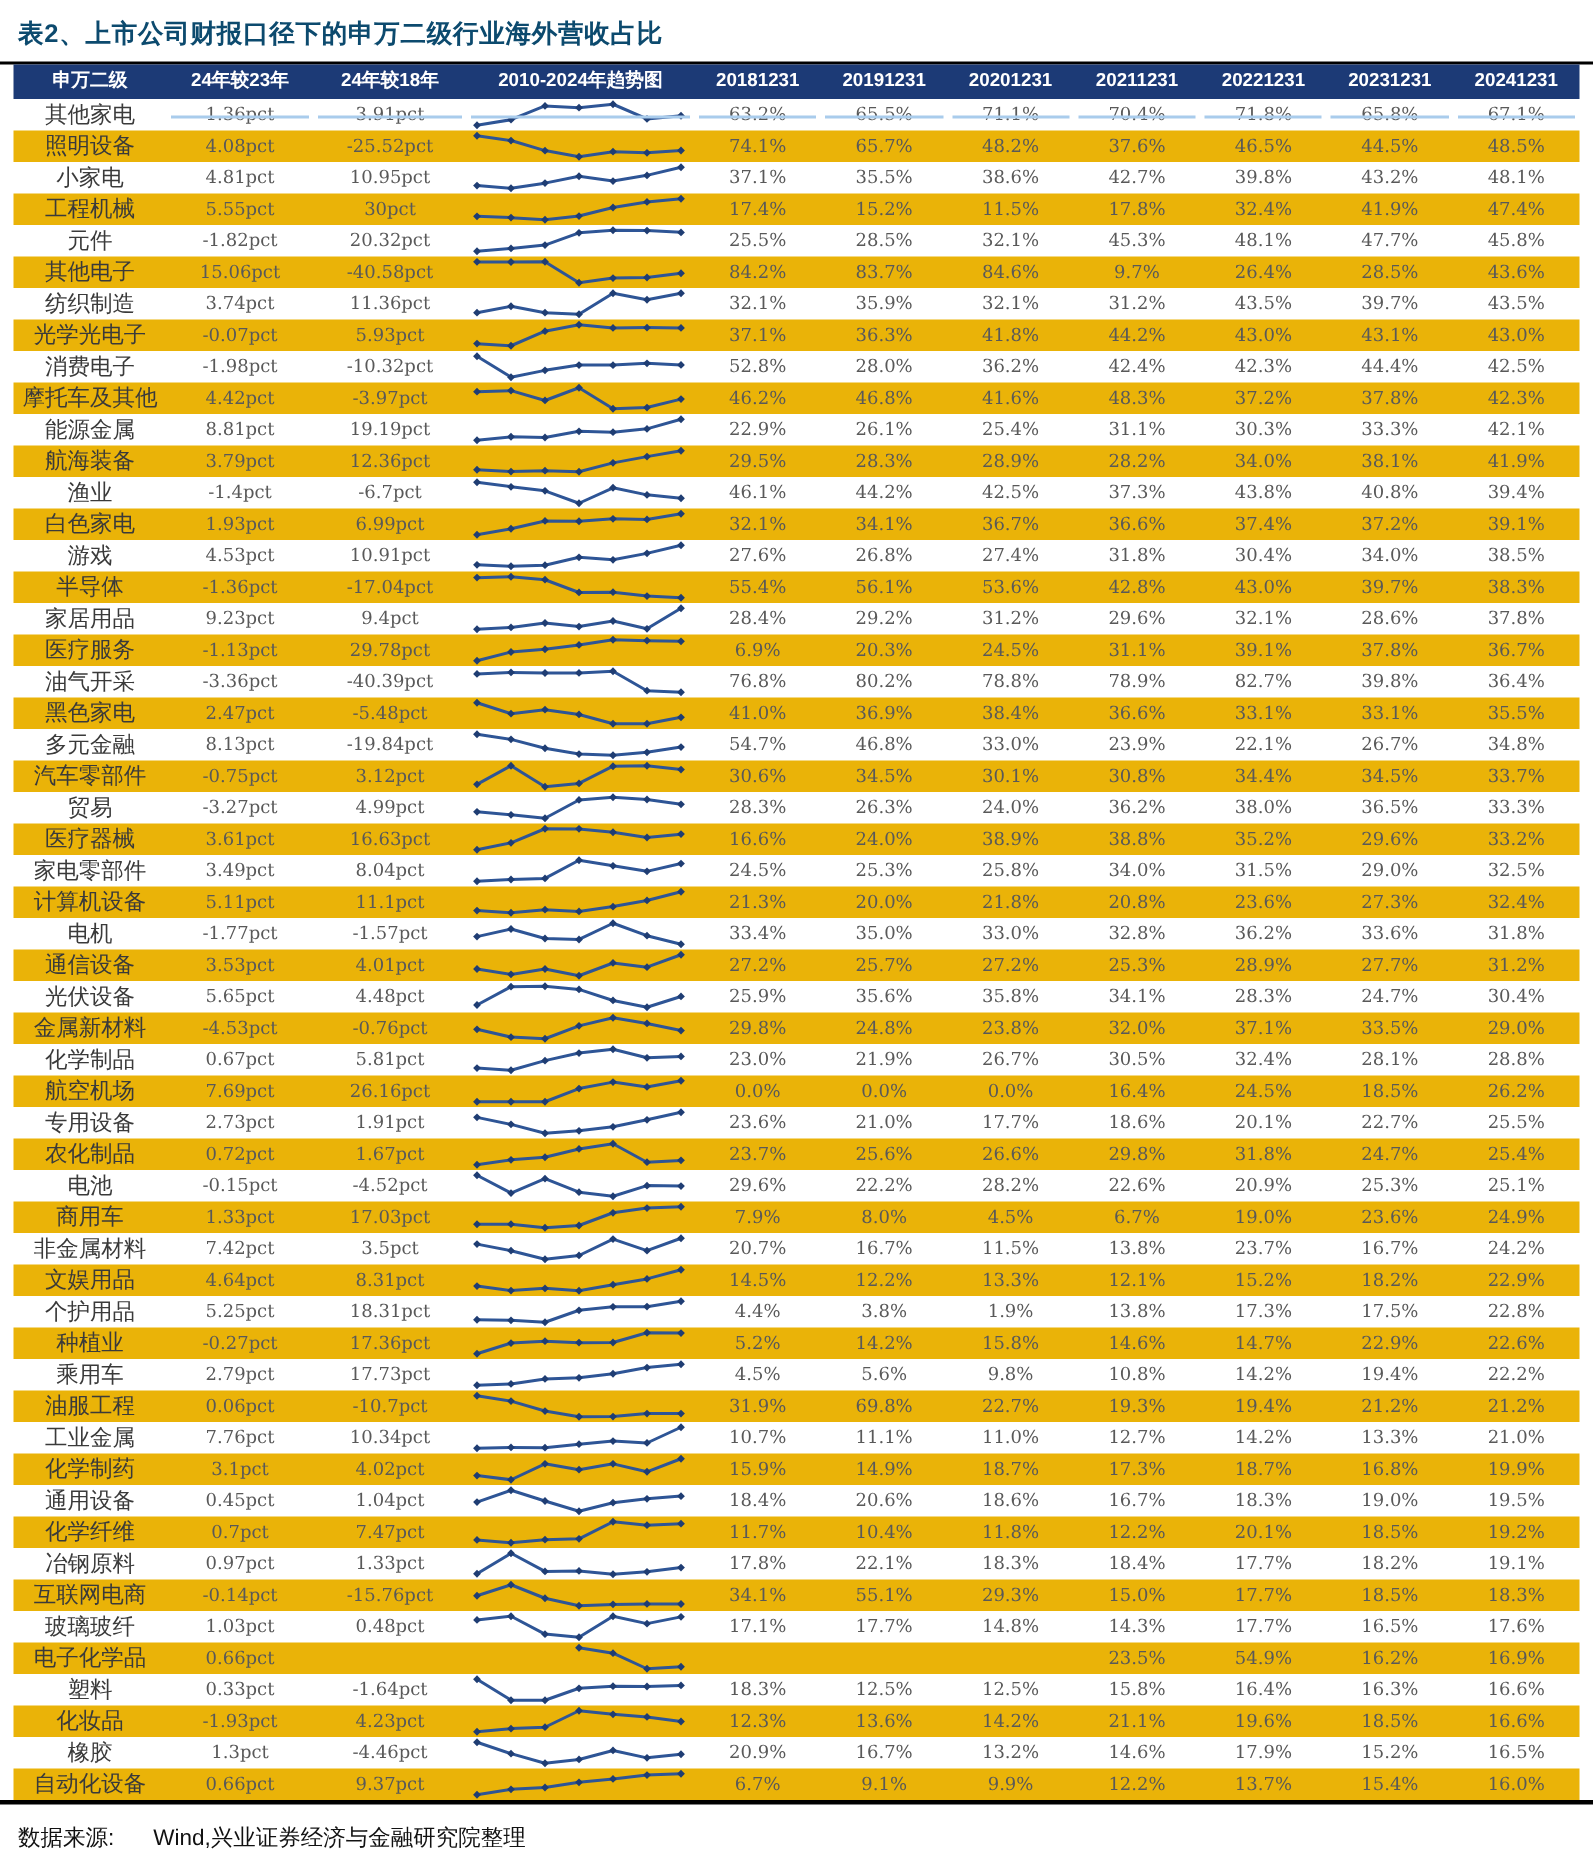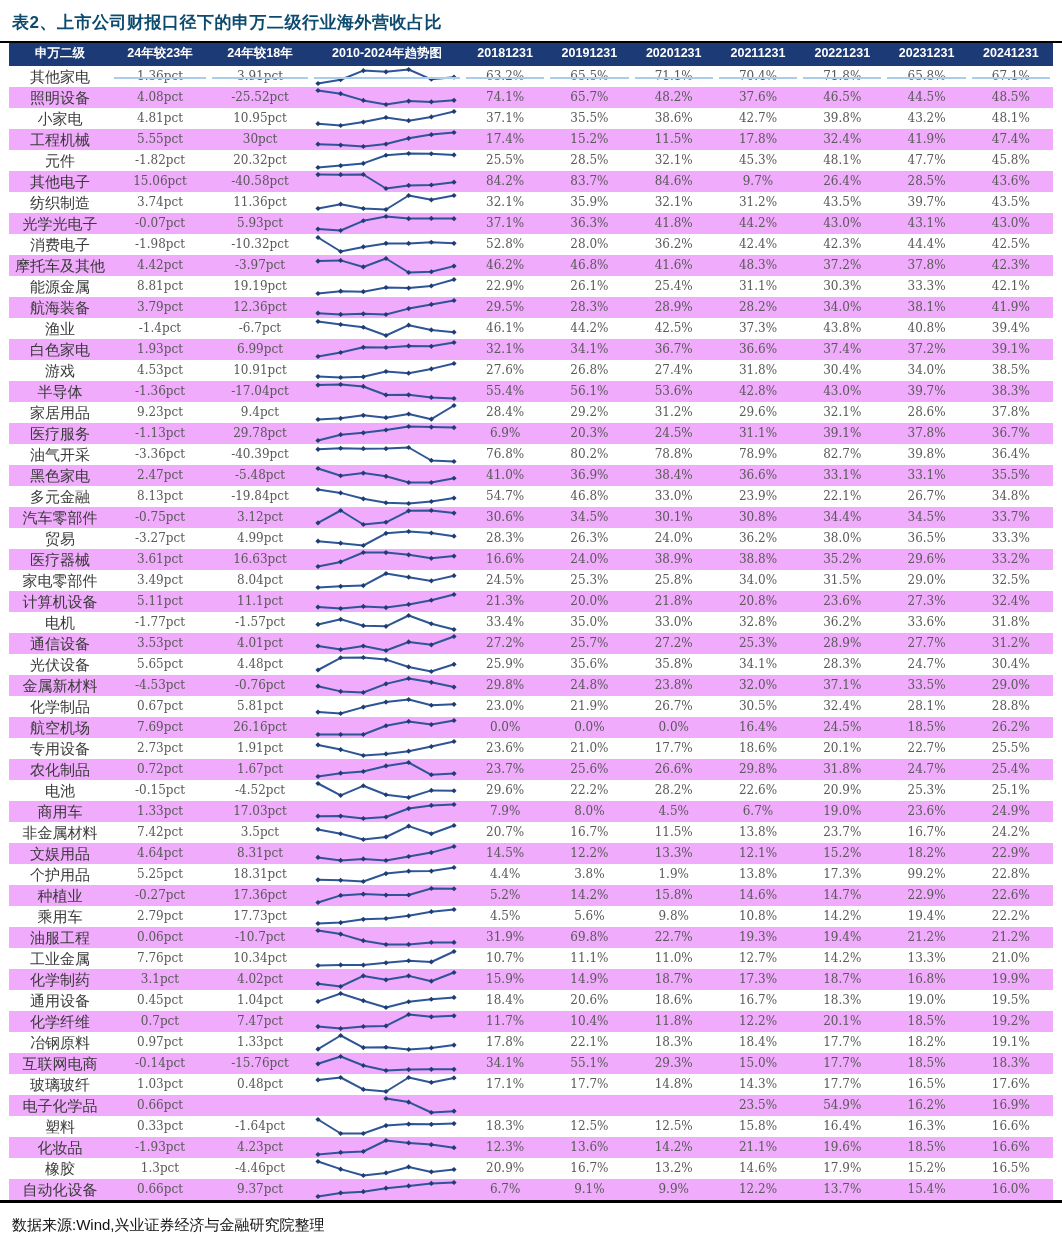--- a/index.html
+++ b/index.html
@@ -5,29 +5,29 @@
   html,body{margin:0;padding:0;background:#ffffff;}
   body{width:1062px;height:1238px;overflow:hidden;font-family:"Liberation Sans",sans-serif;-webkit-font-smoothing:antialiased;}
   .title{font-size:17px;font-weight:bold;color:#0c4a6e;padding:11px 10px 7px 12px;letter-spacing:.5px;}
   .top-rule{height:2px;background:#000;margin:0;}
   .table-wrap{margin:0 9px;}
   .grid-row{display:grid;grid-template-columns:102px 98px 102px 152px repeat(7,1fr);align-items:center;}
   .thead{background:#1C3A76;height:23px;}
   .thead .hcell{color:#fff;font-weight:bold;font-size:12.5px;text-align:center;line-height:21px;height:36px;position:relative;white-space:nowrap;}
   .thead .hcell.underlined:after{content:"";position:absolute;left:3px;right:3px;bottom:0;height:2px;background:#A9CCEC;}
   .trow{height:21px;}
-  .trow.stripe{background:#f0abfc;}
+  .trow.stripe{background:#eab308;}
   .cell{text-align:center;font-size:12px;line-height:21px;white-space:nowrap;overflow:visible;}
   .cell.name{color:#3A3A3A;font-size:15px;}
   .cell.num{color:#595959;font-family:"DejaVu Serif","Liberation Serif",serif;}
   .cell.spark{height:21px;}
   .cell.spark svg{display:block;overflow:visible;}
   .bottom-rule{height:3px;background:#000;margin-top:0;}
   .footer{font-size:15px;color:#111;padding:13px 0 0 12px;display:flex;}
-  .footer .src-label{}
+  .footer .src-label{margin-right:26px;}
 </style>
 </head>
 <body>
 
 <div class="title">表2、上市公司财报口径下的申万二级行业海外营收占比</div>
 <div class="top-rule"></div>
 
 <div class="table-wrap">
   <div class="grid-row thead" id="thead">
       <div class="hcell">申万二级</div>
@@ -969,21 +969,21 @@
             <path d="M97.66666666666667 4.58421052631579 L100.26666666666667 7.18421052631579 L97.66666666666667 9.78421052631579 L95.06666666666668 7.18421052631579 Z" fill="#1F3D73"></path>
             <path d="M120.33333333333333 4.4502392344497625 L122.93333333333332 7.050239234449762 L120.33333333333333 9.650239234449762 L117.73333333333333 7.050239234449762 Z" fill="#1F3D73"></path>
             <path d="M143 0.8999999999999999 L145.6 3.5 L143 6.1 L140.4 3.5 Z" fill="#1F3D73"></path>
           </svg>
         </div>
         <div class="cell num">4.4%</div>
         <div class="cell num">3.8%</div>
         <div class="cell num">1.9%</div>
         <div class="cell num">13.8%</div>
         <div class="cell num">17.3%</div>
-        <div class="cell num">99.2%</div>
+        <div class="cell num">17.5%</div>
         <div class="cell num">22.8%</div>
       </div>
       <div class="grid-row trow stripe">
         <div class="cell name">种植业</div>
         <div class="cell num">-0.27pct</div>
         <div class="cell num">17.36pct</div>
         <div class="cell spark">
           <svg width="150" height="21" viewBox="0 0 150 21">
             <polyline points="7.0,17.5 29.7,10.4 52.3,9.1 75.0,10.1 97.7,10.0 120.3,3.5 143.0,3.7" fill="none" stroke="#2E5596" stroke-width="2" stroke-linejoin="round" stroke-linecap="round"></polyline>
             <path d="M7 14.9 L9.6 17.5 L7 20.1 L4.4 17.5 Z" fill="#1F3D73"></path>

